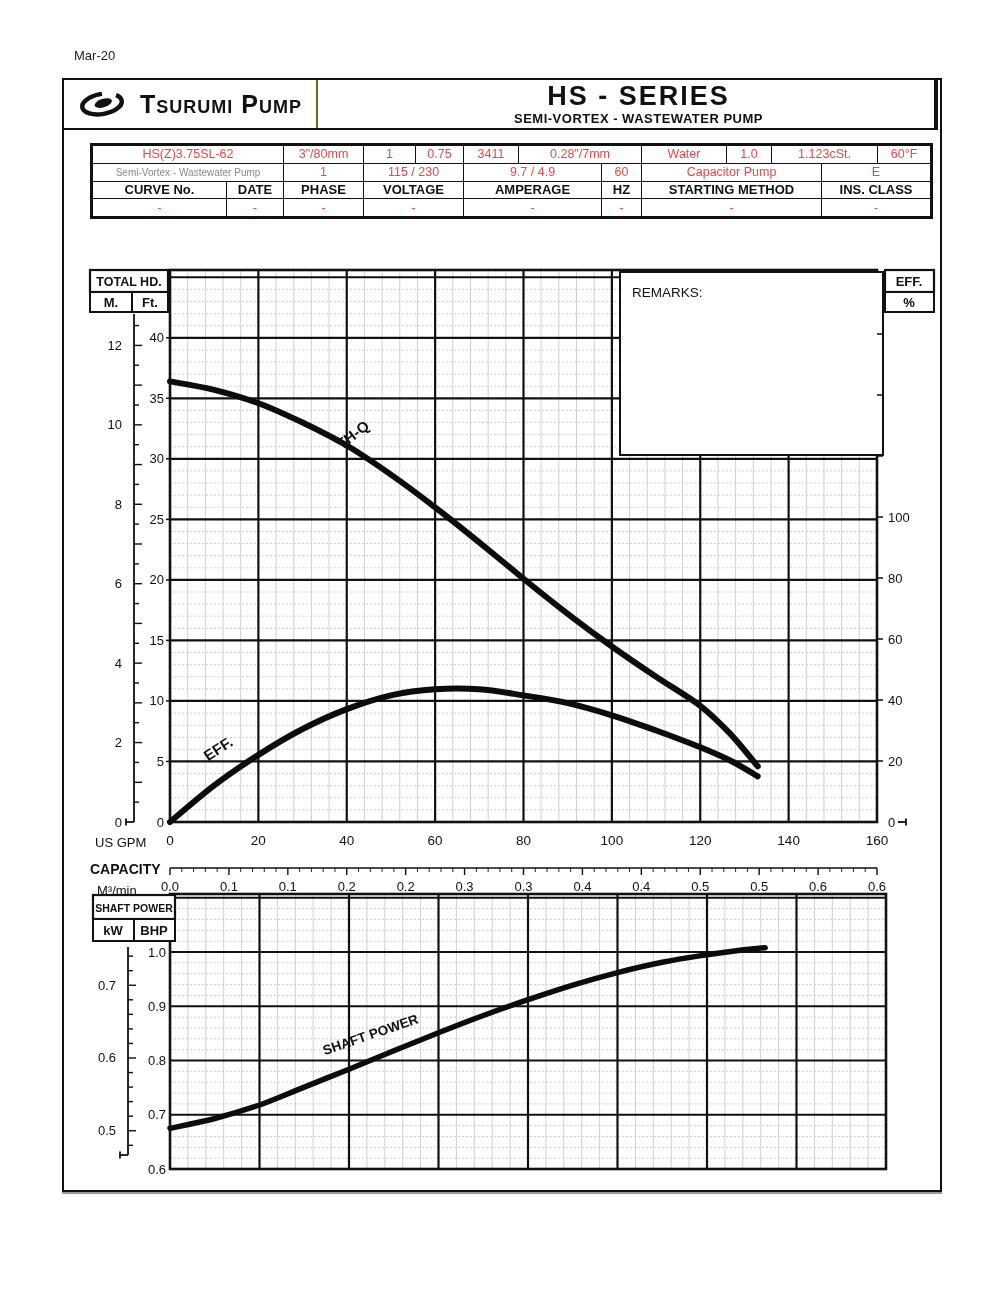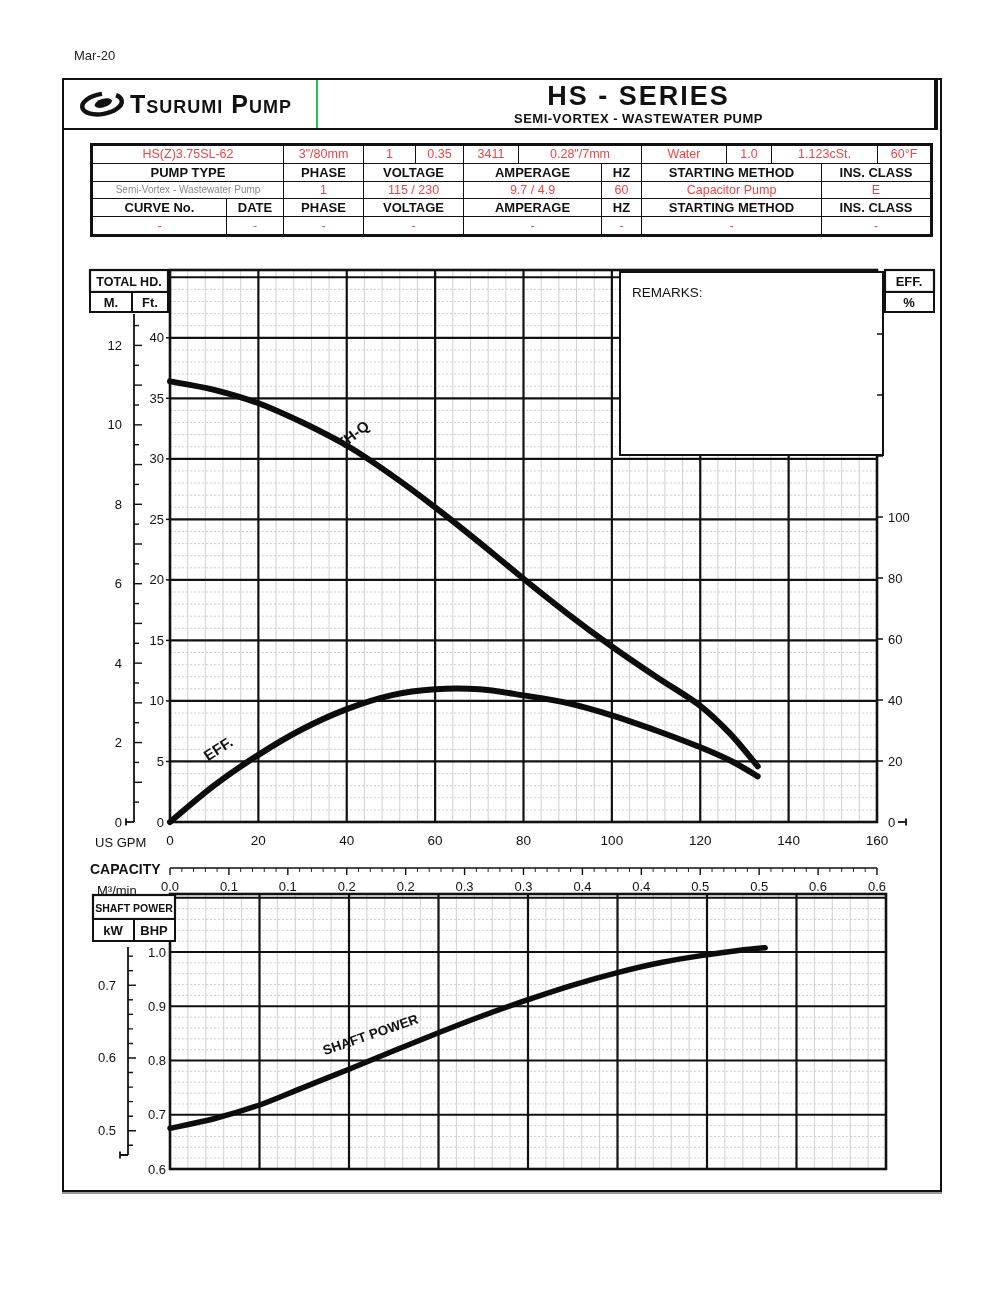--- a/index.html
+++ b/index.html
@@ -1,24 +1,24 @@
 <!DOCTYPE html>
 <html><head>
 <meta charset="utf-8">
 <style>
   html,body{margin:0;padding:0;background:#fff;}
   .page{position:relative;width:999px;height:1293px;background:#ffffff;
-        font-family:"Liberation Sans","DejaVu Sans",sans-serif;color:#111;overflow:hidden;border-radius:23px;}
+        font-family:"Liberation Sans","DejaVu Sans",sans-serif;color:#111;overflow:hidden;}
   .datebox{position:absolute;left:74px;top:48px;font-size:13px;color:#222;}
   .frame{position:absolute;left:62px;top:78px;width:876px;height:1110px;border:2px solid #111;
          box-shadow:0 2px 0 #9a9a9a;}
   .titlebar{position:absolute;left:62px;top:78px;width:876px;height:52px;display:flex;
             border:2px solid #111;background:#fff;box-sizing:border-box;}
-  .logo-cell{width:254px;display:flex;align-items:center;gap:0;padding-left:14px;
-             border-right:2px solid #22c55e;box-sizing:border-box;}
+  .logo-cell{width:254px;display:flex;align-items:center;gap:10px;padding-left:14px;
+             border-right:2px solid #4d7c0f;box-sizing:border-box;}
   .logo-text{font-weight:bold;font-size:25px;font-variant:small-caps;letter-spacing:1px;white-space:nowrap;}
   .title-cell{flex:1;text-align:center;display:flex;flex-direction:column;justify-content:center;
               border-right:2px solid #111;padding-left:25px;}
   .title-main{font-size:27px;font-weight:bold;letter-spacing:2px;line-height:1.05;}
   .title-sub{font-size:13px;font-weight:bold;letter-spacing:0.5px;}
   .perf-cell{width:146px;text-align:center;display:flex;flex-direction:column;justify-content:center;
              font-weight:bold;font-size:12.5px;line-height:1.4;}
   table.spec{position:absolute;left:90px;top:143px;border-collapse:collapse;table-layout:fixed;
              width:840px;border:3px solid #111;background:#fff;}
   table.spec td{border:1.7px solid #111;text-align:center;padding:0;height:16.8px;
@@ -68,36 +68,27 @@
         <col style="width: 45px;">
         <col style="width: 50px;">
         <col style="width: 56px;">
         <col style="width: 54px;">
       </colgroup>
     <tbody>
         <tr>
           <td colspan="2" class="v">HS(Z)3.75SL-62</td>
           <td colspan="1" class="v">3"/80mm</td>
           <td colspan="1" class="v">1</td>
-          <td colspan="1" class="v">0.35</td>
+          <td colspan="1" class="v">0.75</td>
           <td colspan="1" class="v">3411</td>
           <td colspan="2" class="v">0.28"/7mm</td>
           <td colspan="1" class="v">Water</td>
           <td colspan="1" class="v">1.0</td>
           <td colspan="2" class="v">1.123cSt.</td>
           <td colspan="1" class="v">60°F</td>
-        </tr>
-        <tr>
-          <td colspan="2" class="h">PUMP TYPE</td>
-          <td colspan="1" class="h">PHASE</td>
-          <td colspan="2" class="h">VOLTAGE</td>
-          <td colspan="2" class="h">AMPERAGE</td>
-          <td colspan="1" class="h">HZ</td>
-          <td colspan="3" class="h">STARTING METHOD</td>
-          <td colspan="2" class="h">INS. CLASS</td>
         </tr>
         <tr>
           <td colspan="2" class="v sub">Semi-Vortex - Wastewater Pump</td>
           <td colspan="1" class="v">1</td>
           <td colspan="2" class="v">115 / 230</td>
           <td colspan="2" class="v">9.7 / 4.9</td>
           <td colspan="1" class="v">60</td>
           <td colspan="3" class="v">Capacitor Pump</td>
           <td colspan="2" class="v">E</td>
         </tr>

